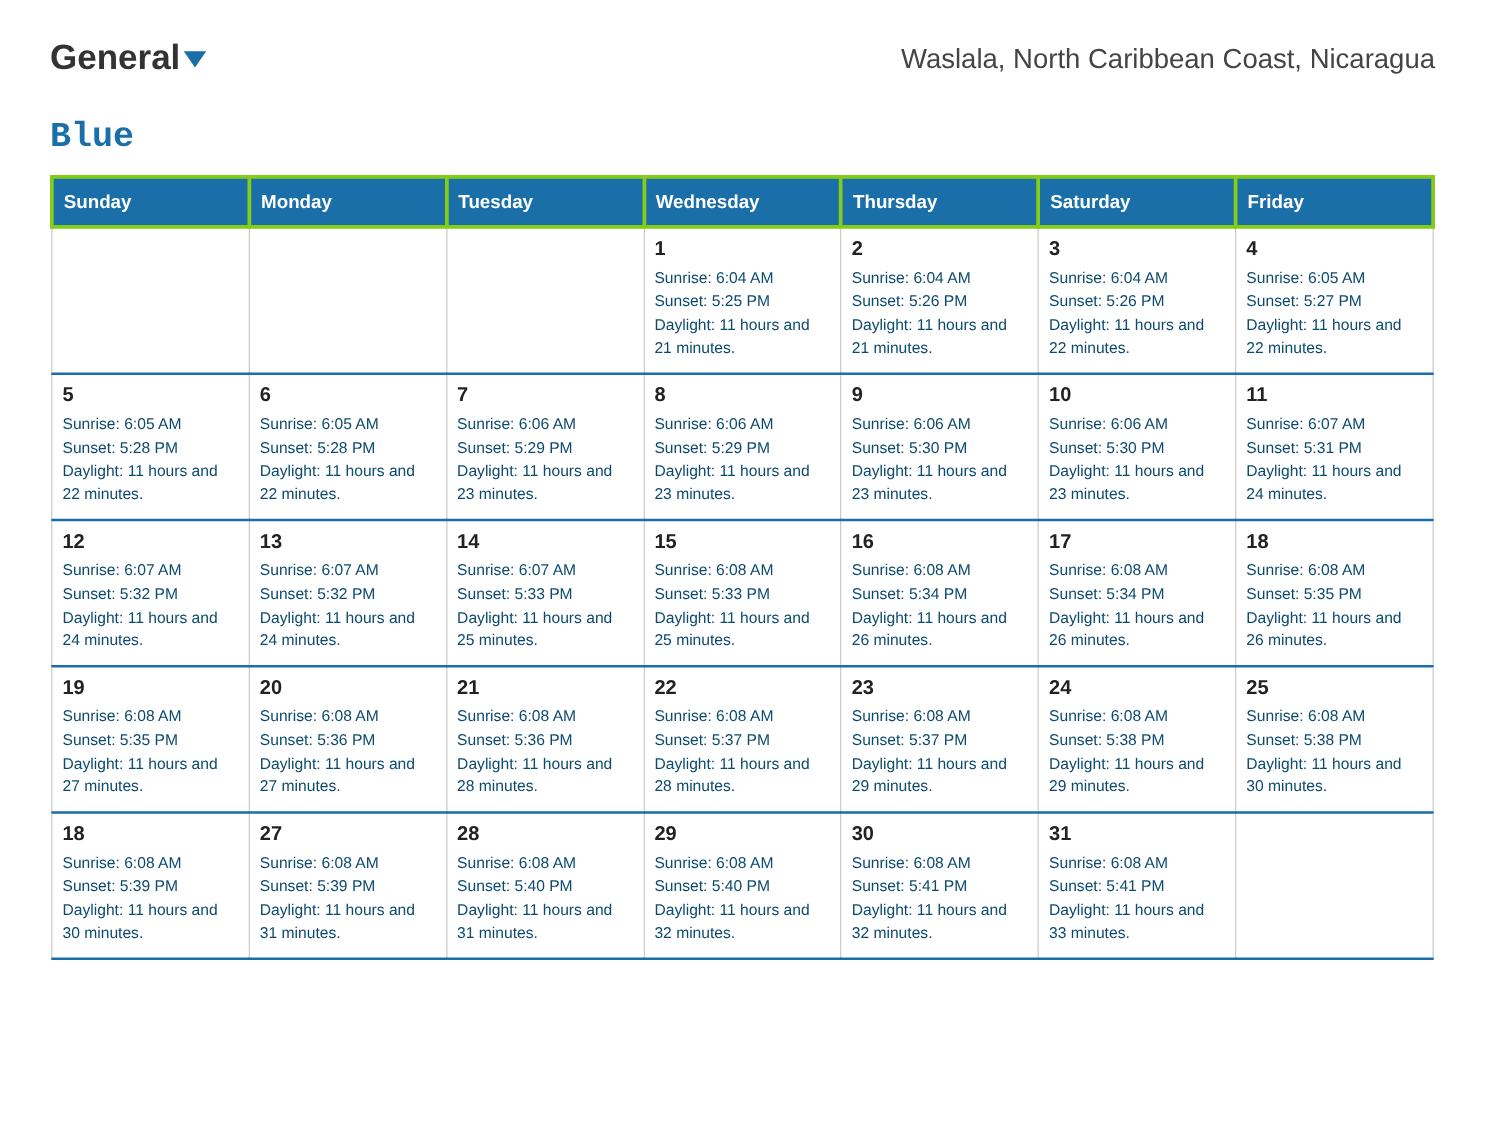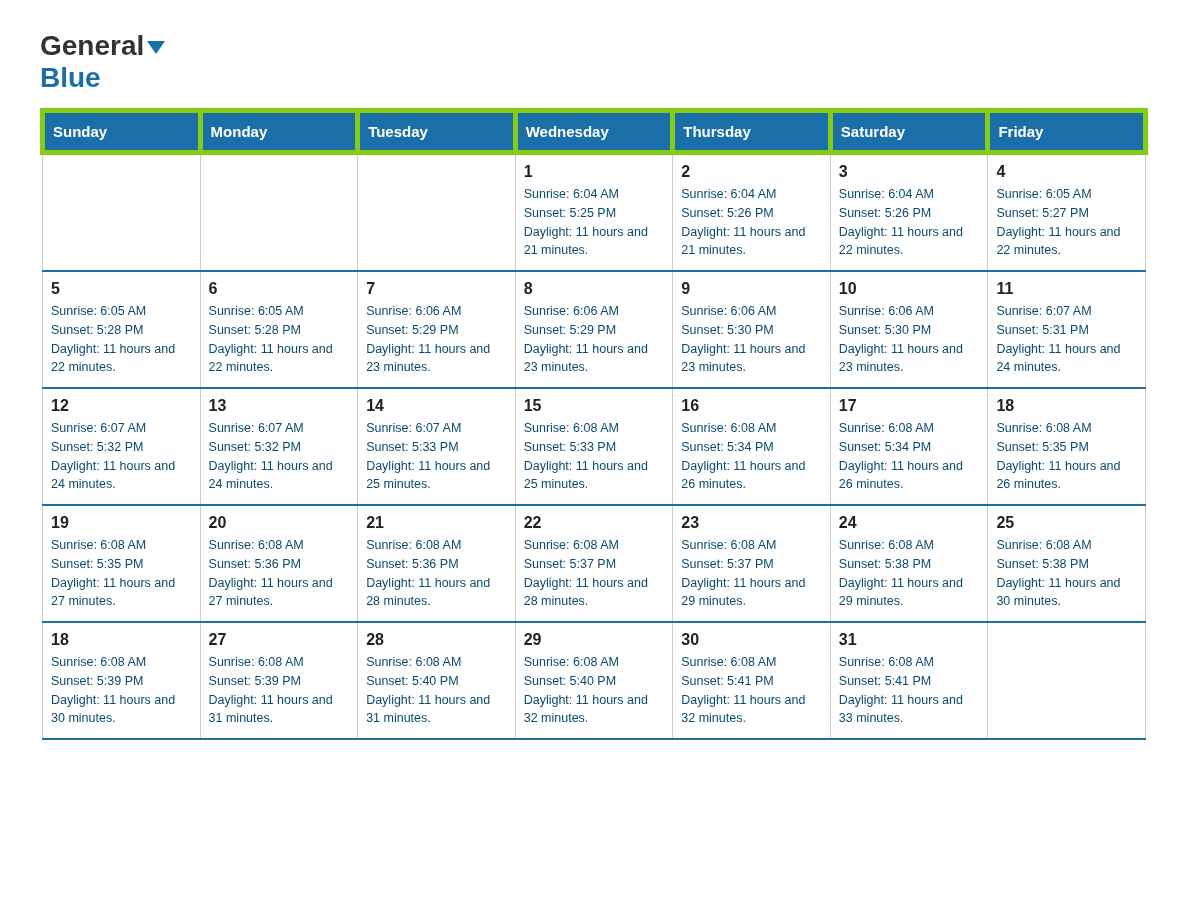--- a/index.html
+++ b/index.html
@@ -13,20 +13,21 @@
     .header-area {
       display: flex;
       justify-content: space-between;
       align-items: flex-start;
       margin-bottom: 10px;
     }
     .logo {
       display: flex;
       flex-direction: column;
       align-items: flex-start;
+      gap: 33px;
     }
     .logo-line {
       display: flex;
       align-items: center;
     }
     .title-area {
       text-align: right;
     }
     .calendar-title {
       font-size: 52px;
@@ -44,21 +45,21 @@
       border-collapse: collapse;
       margin-top: 14px;
     }
     .calendar thead tr th {
       background-color: #1a6fa8;
       color: white;
       font-size: 15px;
       font-weight: bold;
       padding: 10px 8px;
       text-align: left;
-      border: 5px solid #84cc16;
+      border: 3px solid #84cc16;
     }
     .calendar tbody tr td {
       vertical-align: top;
       padding: 8px 8px 10px 8px;
       border: 1px solid #ccc;
       width: 14.285%;
       min-height: 100px;
       font-size: 12.5px;
       color: #333;
     }
@@ -83,24 +84,25 @@
 </head>
 <body>
 
 <div class="header-area">
   <div class="logo">
     <div class="logo-line">
       <span style="font-size:28px;font-weight:bold;color:#333;font-family:Arial,sans-serif;">General</span>
       <span style="display:inline-block;width:0;height:0;border-left:9px solid transparent;border-right:9px solid transparent;border-top:13px solid #1a6fa8;margin-left:3px;margin-bottom:-2px;vertical-align:middle;"></span>
     </div>
     <div>
-      <span style="font-size:28px;font-weight:bold;color:#1a6fa8;font-family:Liberation Sans, sans-serif;">Blue</span>
+      <span style="font-size:28px;font-weight:bold;color:#1a6fa8;font-family:Liberation Mono, monospace;">Blue</span>
     </div>
   </div>
   <div class="title-area">
+    <div class="calendar-subtitle">Waslala, North Caribbean Coast, Nicaragua</div>
   </div>
 </div>
 
 <table class="calendar">
   <thead>
     <tr>
     <th>Sunday</th>
         <th>Monday</th>
         <th>Tuesday</th>
         <th>Wednesday</th>

